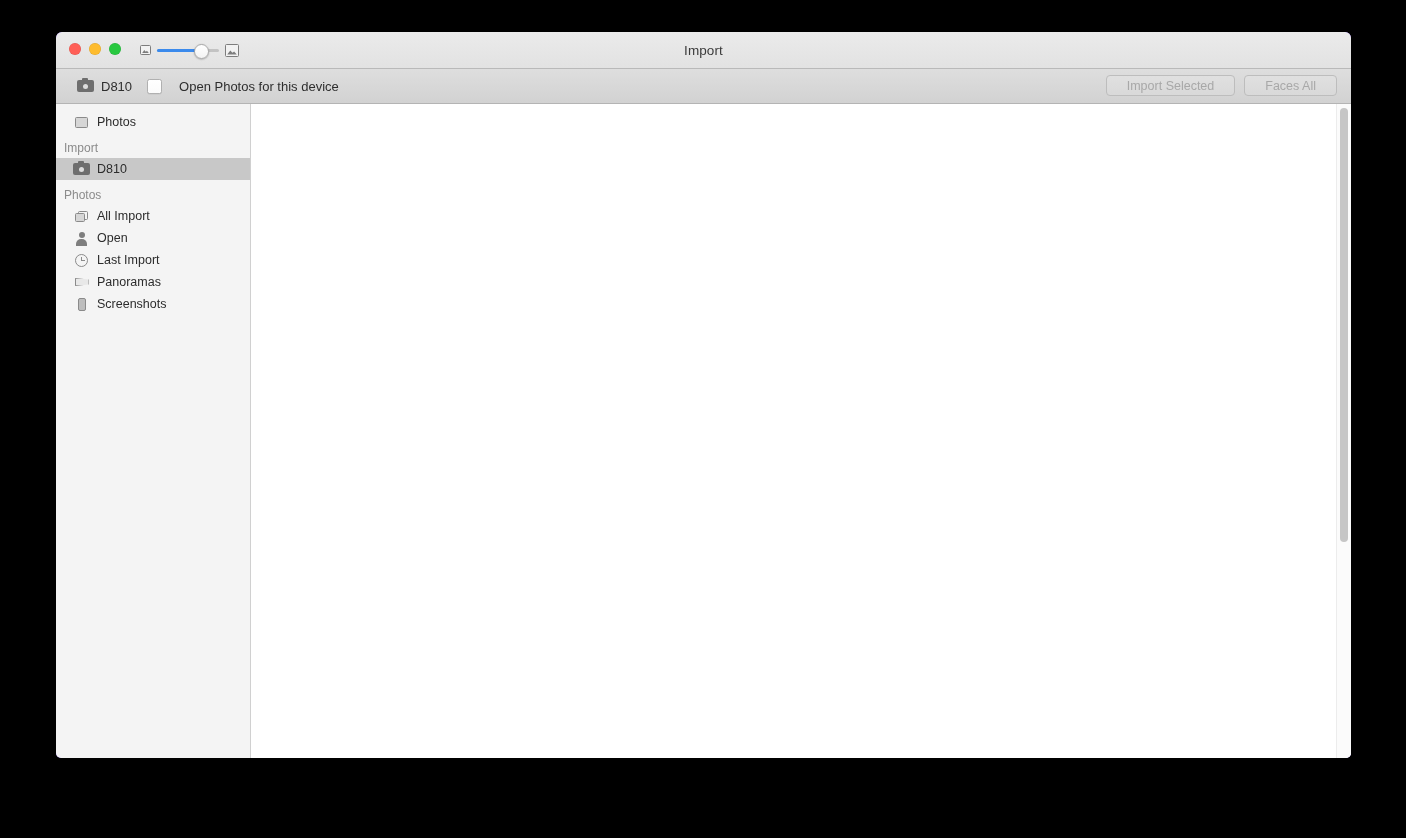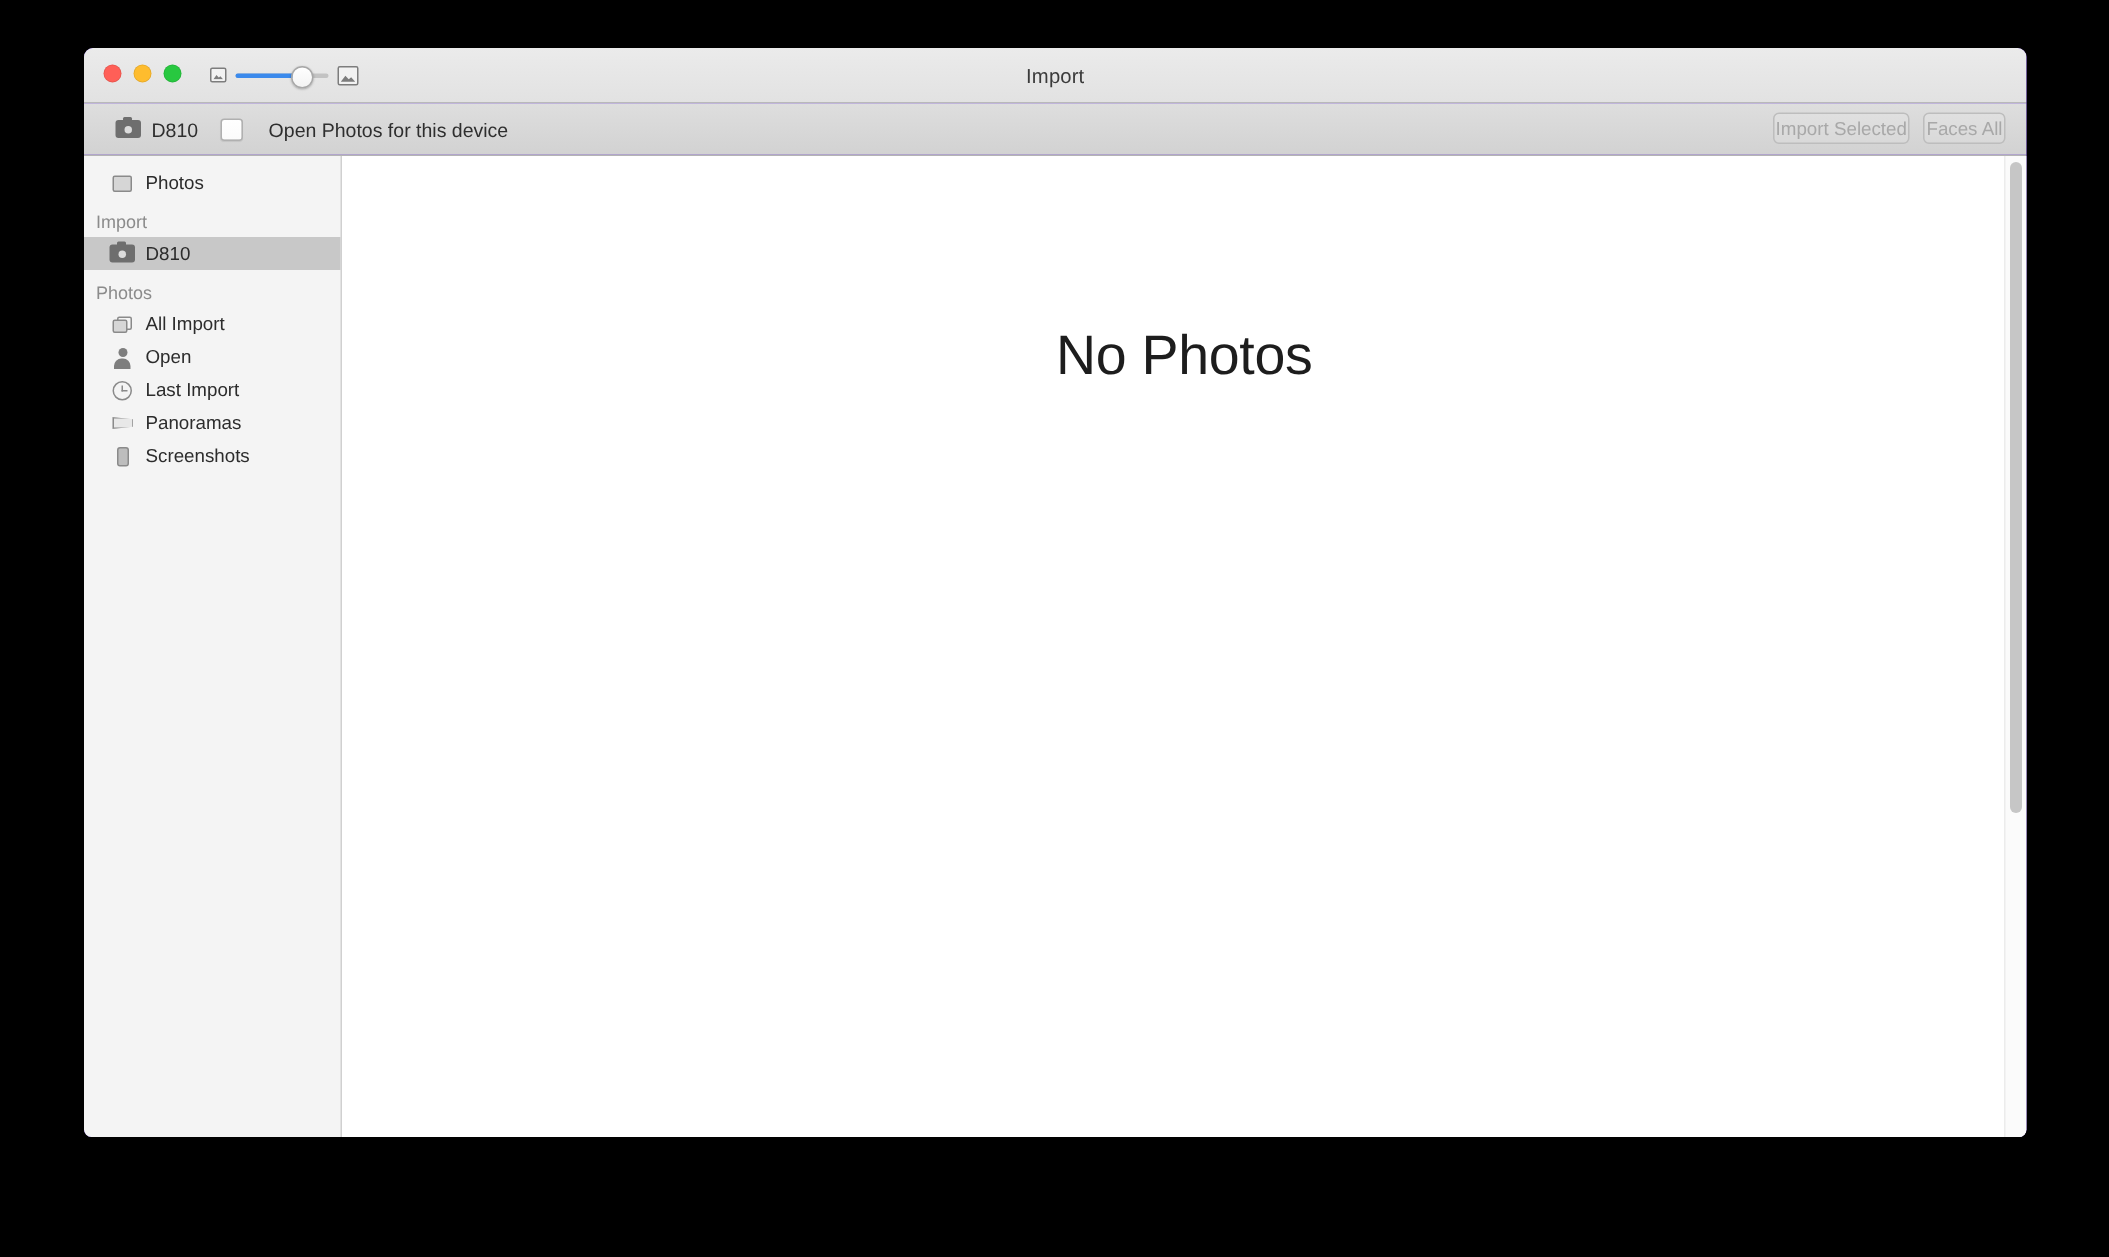--- a/index.html
+++ b/index.html
@@ -199,21 +199,21 @@
 
   #toolbar-buttons {
     position: absolute;
     right: 14px;
     top: 6px;
     display: flex;
     gap: 9px;
   }
   .toolbar-btn {
     height: 21px;
-    padding: 0 1px;
+    padding: 0 20px;
     border-radius: 4px;
     background: linear-gradient(to bottom, #e0e0e0, #d9d9d9);
     border: 1px solid #bdbdbd;
     font-size: 12.5px;
     color: #a8a8a8;
     display: flex;
     align-items: center;
     justify-content: center;
     font-family: "Liberation Sans", sans-serif;
     box-sizing: border-box;
@@ -221,21 +221,21 @@
 
   
   #body {
     display: flex;
     height: 655px;
     position: relative;
   }
 
   
   #sidebar {
-    width: 172px;
+    width: 195px;
     background: #f4f4f4;
     border-right: 1px solid #d0d0d0;
     box-sizing: border-box;
     padding-top: 7px;
     flex: none;
     position: relative;
   }
 
   .side-row {
     display: flex;
@@ -493,20 +493,19 @@
 
         <div class="side-row">
           <span class="side-icon">
               <span class="ic-screenshots"></span>
             </span>
           <span>Screenshots</span>
         </div>
       </div>
 
       <div id="content">
-        <div id="empty-message">No Photos</div>
         <div id="scrollbar">
           <div id="scroll-thumb"></div>
         </div>
       </div>
     </div>
   </div>
 </div>
 
 </body></html>

